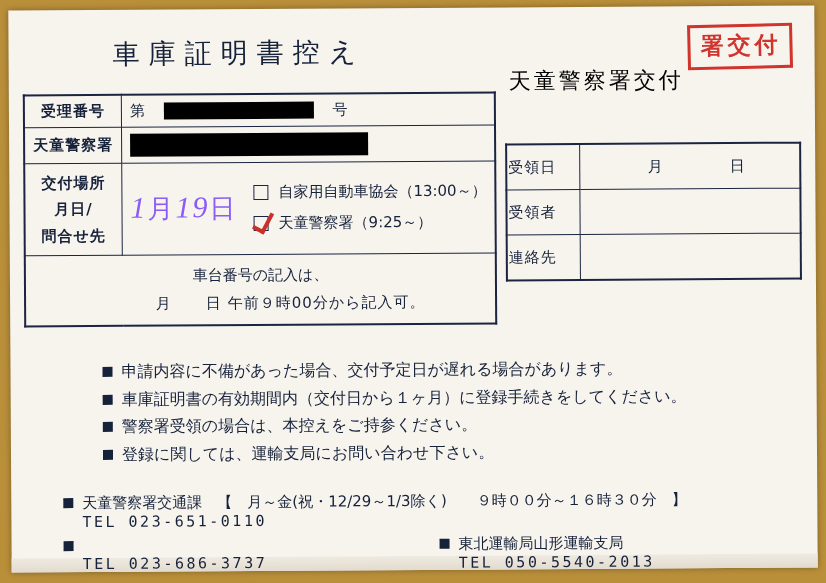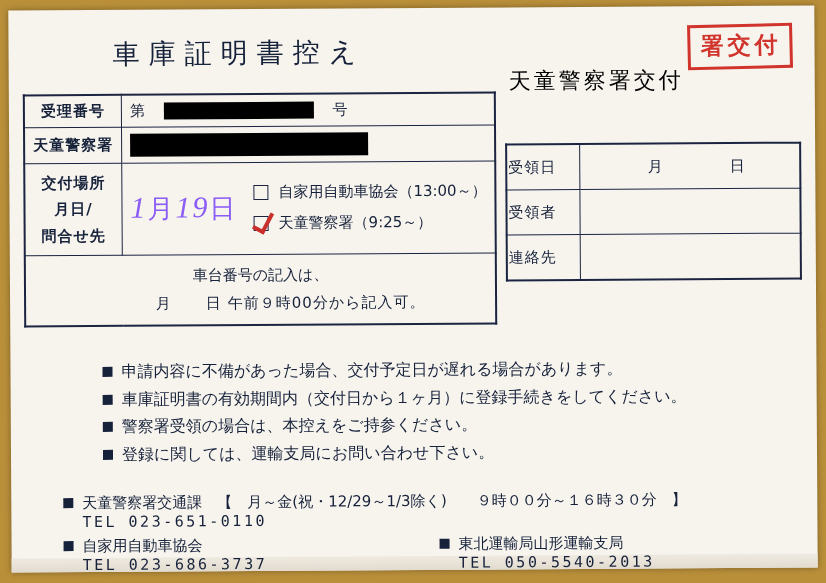--- a/index.html
+++ b/index.html
@@ -325,21 +325,21 @@
   </div>
 
 
   <div id="contact">
     <div class="main-row">
       <div class="c-name"><span class="sq"></span><span>天童警察署交通課　【　月～金(祝・12/29～1/3除く)　　９時００分～１６時３０分　】</span></div>
       <div class="c-tel">TEL  023-651-0110</div>
     </div>
     <div class="cols">
       <div class="col">
-        <div class="c-name"><span class="sq"></span><span>自家用自動車協会</span></div>
+        <div class="c-name"><span class="sq"></span></div>
         <div class="c-tel">TEL  023-686-3737</div>
       </div>
       <div class="col">
         <div class="c-name"><span class="sq"></span><span>東北運輸局山形運輸支局</span></div>
         <div class="c-tel">TEL  050-5540-2013</div>
       </div>
     </div>
   </div>
 
 </div>

